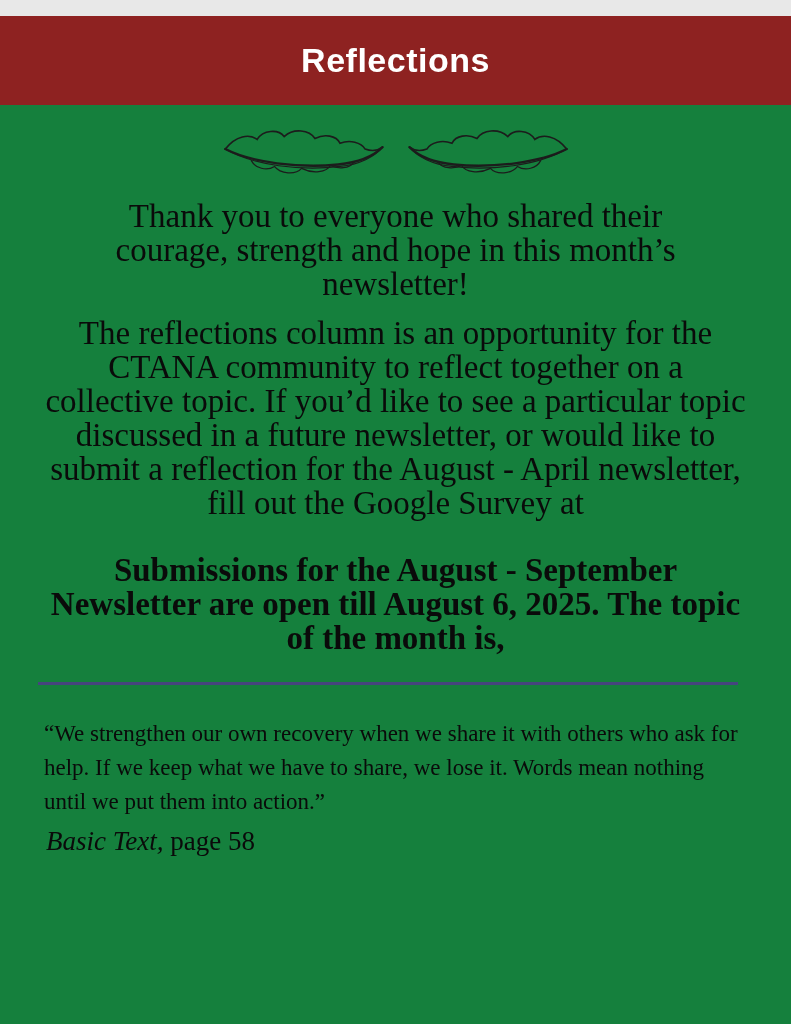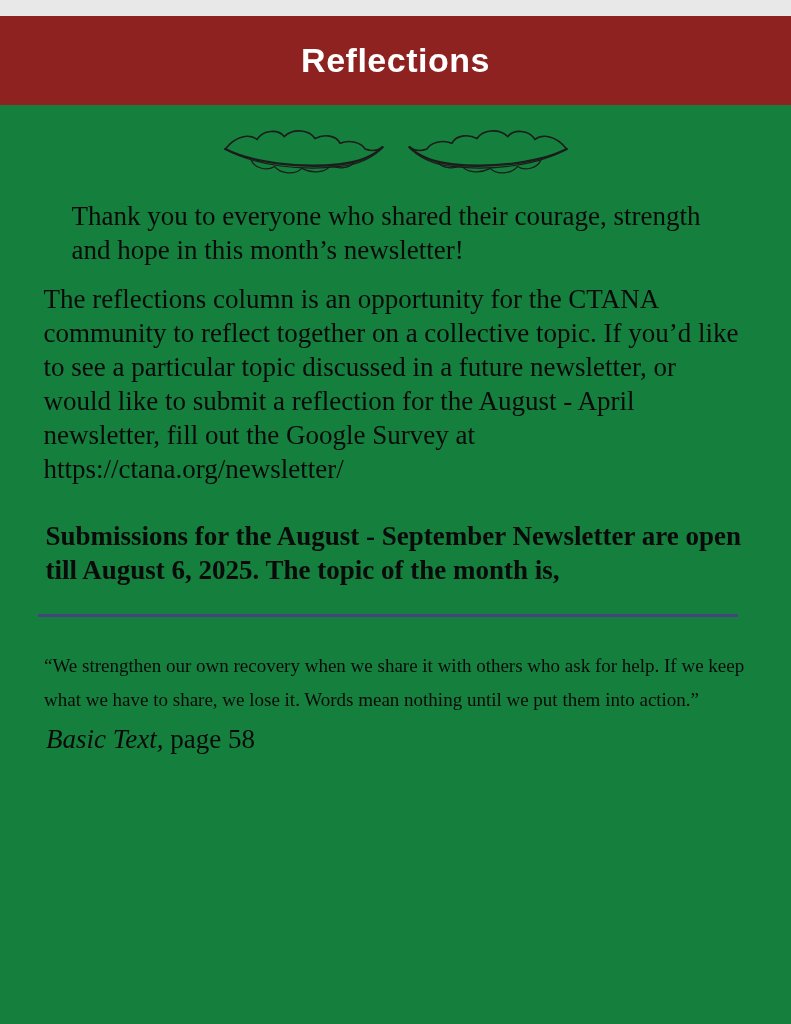--- a/index.html
+++ b/index.html
@@ -35,41 +35,42 @@
   .feather-wrap {
     margin: 19px auto 0 auto;
     width: 348px;
     height: 54px;
     display: block;
   }
   .feather-wrap svg { display: block; width: 100%; height: 100%; }
 
   
   .para {
-    font-size: 27px;
+    font-size: 33px;
     line-height: 34px;
+    text-align: center;
     margin-left: auto;
     margin-right: auto;
   }
   .p-thanks   { margin-top: 21px; max-width: 648px; }
   .p-intro    { margin-top: 15px; max-width: 704px; }
   .p-subs     { margin-top: 33px; max-width: 700px; font-weight: bold; }
   .p-topic    { margin-top: 34px; max-width: 650px; }
   .url-line   { display: block; }
 
   .divider {
     width: 700px;
     margin: 27px 0 0 38px;
     border: none;
     border-top: 3px solid #45457e;
   }
 
   .p-quote {
     margin: 32px 44px 0 44px;
-    font-size: 19px;
+    font-size: 23px;
     line-height: 34px;
     text-align: left;
   }
   .attribution {
     width: 700px;
     margin: 5px 0 0 46px;
     font-size: 27px;
     line-height: 34px;
   }
   .attribution .src { font-style: italic; }
@@ -120,21 +121,20 @@
           <path d="M30,38 C34,46 46,49 54,44 C60,52 76,53 82,46 C94,52 108,50 112,43 C120,47 132,46 136,40" stroke-width="1.3"></path>
         </g>
       </g>
     </svg>
   </div>
 
   <p class="para p-thanks">Thank you to everyone who shared their courage, strength and hope in this month’s newsletter!</p>
 
   <p class="para p-intro">
     <span>The reflections column is an opportunity for the CTANA community to reflect together on a collective topic. If you’d like to see a particular topic discussed in a future newsletter, or would like to submit a reflection for the August - April newsletter, fill out the Google Survey at</span>
-    <span class="url-line">https://ctana.org/newsletter/</span>
   </p>
 
   <p class="para p-subs">Submissions for the August - September Newsletter are open till August 6, 2025. The topic of the month is,</p>
 
 
   <hr class="divider">
 
   <p class="p-quote">“We strengthen our own recovery when we share it with others who ask for help. If we keep what we have to share, we lose it. Words mean nothing until we put them into action.”</p>
 
   <p class="attribution"><span class="src">Basic Text,</span><span> page 58</span></p>

